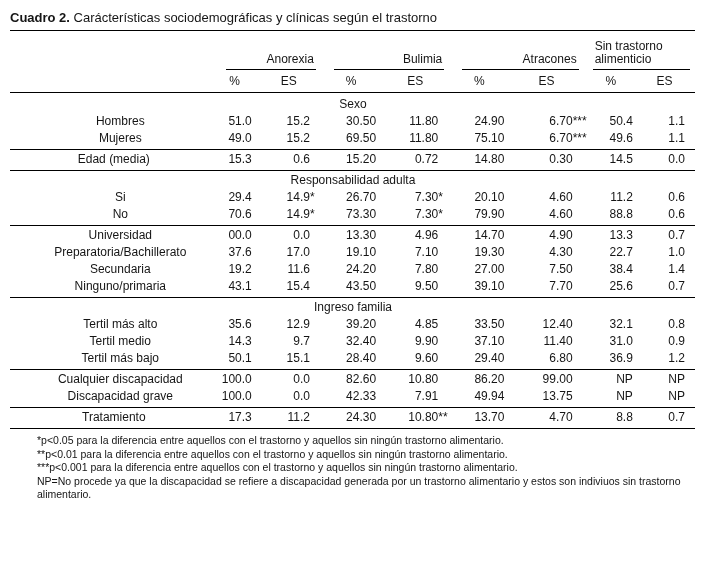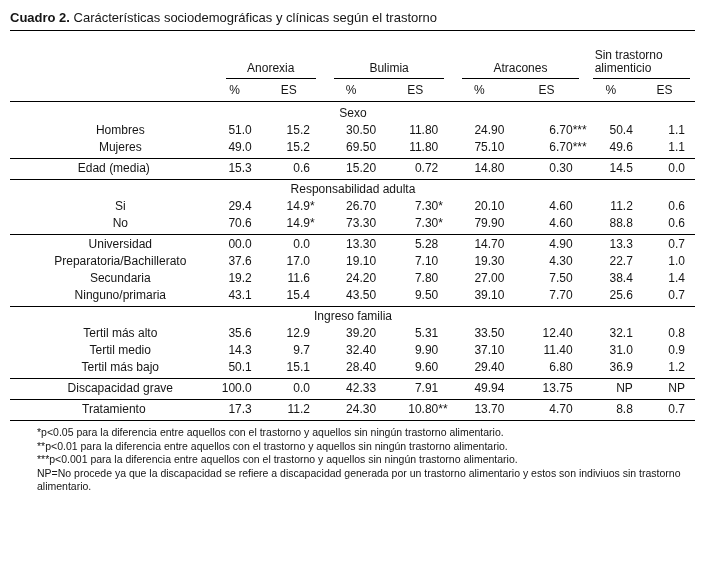--- a/index.html
+++ b/index.html
@@ -6,22 +6,22 @@
   body { margin:0; background:#ffffff; color:#151515; font-family:"Liberation Sans", sans-serif; }
   .page { width:705px; height:564px; padding:8px 10px 16px; overflow:hidden; }
 
   .title { font-size:13px; padding:2px 0 5px 0; border-bottom:1px solid #000; }
   .title .bold { font-weight:bold; }
 
   table { width:100%; border-collapse:collapse; table-layout:fixed; font-size:12px; margin-top:1px; }
   th { font-weight:normal; }
 
   .group-row th { vertical-align:bottom; padding-top:8px; }
-  .gline { border-bottom:1px solid #000; padding:0 2px 3px 2px; margin:0 8px; text-align:center; line-height:13px; }
-  th.group-wrap .gline { text-align:left; margin:9px 4px 0 4px; }
+  .gline { border-bottom:1px solid #000; padding:0 2px 3px 2px; margin:0 8px; text-align:right; line-height:13px; }
+  th.group-wrap .gline { text-align:left; margin:0 4px 0 4px; }
 
   .sub-row td, .sub-row th { border-bottom:1px solid #000; }
   .sub-row th { text-align:center; padding:3px 14px 4px 0; }
 
   tbody td { padding:2px 0 1px 0; line-height:14px; }
   td.lbl { text-align:center; padding-left:1px; }
   td.lbl.sub { padding-left:14px; }
   td.val { text-align:right; padding-right:15px; white-space:nowrap; }
   tbody td:last-child.val { padding-right:10px;text-align:right; }
   .v { position:relative; }
@@ -140,21 +140,21 @@
           <td class="val"><span class="v">79.90</span></td>
           <td class="val"><span class="v">4.60</span></td>
           <td class="val"><span class="v">88.8</span></td>
           <td class="val"><span class="v">0.6</span></td>
         </tr>
         <tr>
           <td class="lbl sub">Universidad</td>
           <td class="val"><span class="v">00.0</span></td>
           <td class="val"><span class="v">0.0</span></td>
           <td class="val"><span class="v">13.30</span></td>
-          <td class="val"><span class="v">5.28</span></td>
+          <td class="val"><span class="v">4.96</span></td>
           <td class="val"><span class="v">14.70</span></td>
           <td class="val"><span class="v">4.90</span></td>
           <td class="val"><span class="v">13.3</span></td>
           <td class="val"><span class="v">0.7</span></td>
         </tr>
         <tr>
           <td class="lbl sub">Preparatoria/Bachillerato</td>
           <td class="val"><span class="v">37.6</span></td>
           <td class="val"><span class="v">17.0</span></td>
           <td class="val"><span class="v">19.10</span></td>
@@ -187,21 +187,21 @@
           <td class="val"><span class="v">0.7</span></td>
         </tr>
         <tr>
           <td class="lbl" colspan="9">Ingreso familia</td>
         </tr>
         <tr>
           <td class="lbl sub">Tertil más alto</td>
           <td class="val"><span class="v">35.6</span></td>
           <td class="val"><span class="v">12.9</span></td>
           <td class="val"><span class="v">39.20</span></td>
-          <td class="val"><span class="v">5.31</span></td>
+          <td class="val"><span class="v">4.85</span></td>
           <td class="val"><span class="v">33.50</span></td>
           <td class="val"><span class="v">12.40</span></td>
           <td class="val"><span class="v">32.1</span></td>
           <td class="val"><span class="v">0.8</span></td>
         </tr>
         <tr>
           <td class="lbl sub">Tertil medio</td>
           <td class="val"><span class="v">14.3</span></td>
           <td class="val"><span class="v">9.7</span></td>
           <td class="val"><span class="v">32.40</span></td>
@@ -215,20 +215,31 @@
           <td class="lbl sub">Tertil más bajo</td>
           <td class="val"><span class="v">50.1</span></td>
           <td class="val"><span class="v">15.1</span></td>
           <td class="val"><span class="v">28.40</span></td>
           <td class="val"><span class="v">9.60</span></td>
           <td class="val"><span class="v">29.40</span></td>
           <td class="val"><span class="v">6.80</span></td>
           <td class="val"><span class="v">36.9</span></td>
           <td class="val"><span class="v">1.2</span></td>
         </tr>
+        <tr>
+          <td class="lbl sub">Cualquier discapacidad</td>
+          <td class="val"><span class="v">100.0</span></td>
+          <td class="val"><span class="v">0.0</span></td>
+          <td class="val"><span class="v">82.60</span></td>
+          <td class="val"><span class="v">10.80</span></td>
+          <td class="val"><span class="v">86.20</span></td>
+          <td class="val"><span class="v">99.00</span></td>
+          <td class="val"><span class="v">NP</span></td>
+          <td class="val"><span class="v">NP</span></td>
+        </tr>
         <tr class="sep">
           <td class="lbl sub">Discapacidad grave</td>
           <td class="val"><span class="v">100.0</span></td>
           <td class="val"><span class="v">0.0</span></td>
           <td class="val"><span class="v">42.33</span></td>
           <td class="val"><span class="v">7.91</span></td>
           <td class="val"><span class="v">49.94</span></td>
           <td class="val"><span class="v">13.75</span></td>
           <td class="val"><span class="v">NP</span></td>
           <td class="val"><span class="v">NP</span></td>

